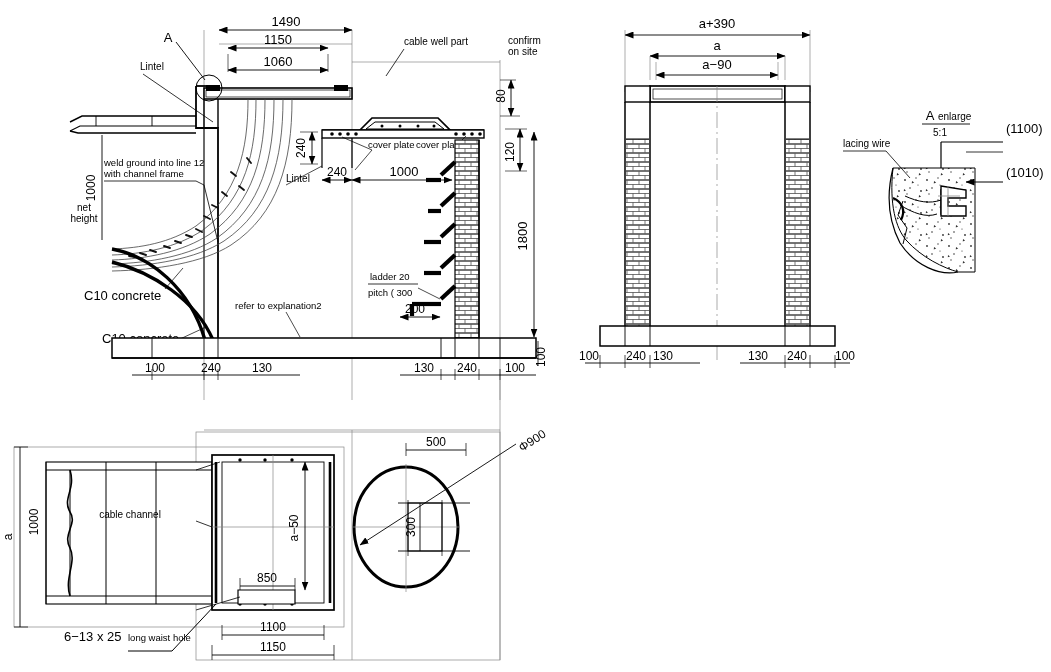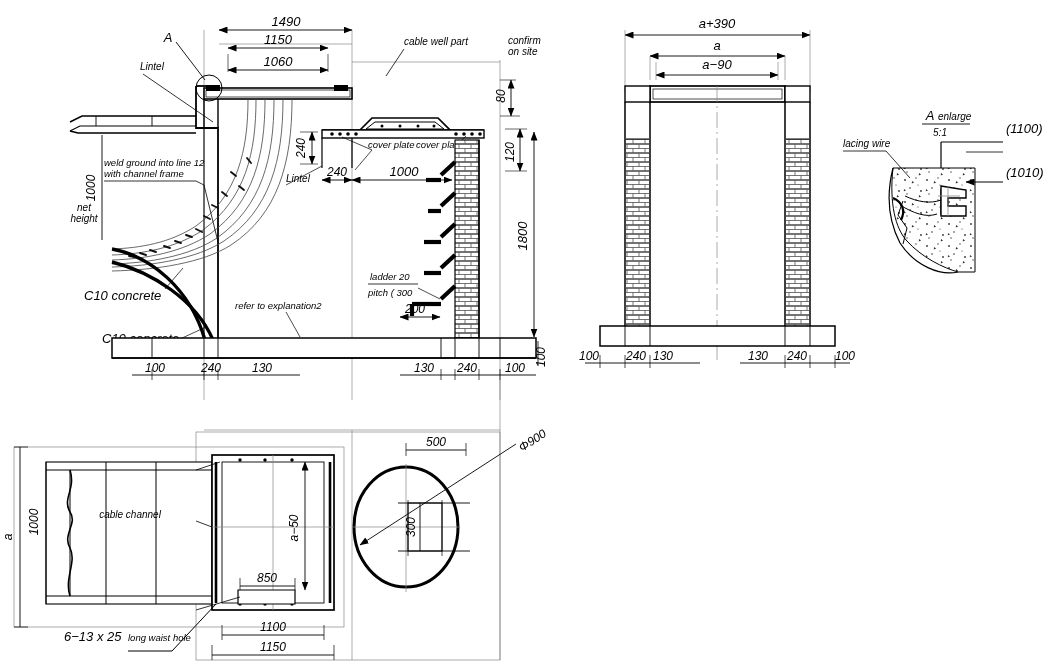--- a/index.html
+++ b/index.html
@@ -1,17 +1,17 @@
 <!DOCTYPE html>
 <html><head>
 <meta charset="utf-8">
 <style>
   html,body{margin:0;padding:0;background:#ffffff;}
   body{width:1051px;height:672px;overflow:hidden;font-family:"Liberation Sans",sans-serif;}
-  #sheet{position:relative;width:1051px;height:604px;background:#fff;font-style:italic;}
+  #sheet{position:relative;width:1051px;height:604px;background:#fff;}
   svg{display:block;}
   .lbl{font-family:"Liberation Sans",sans-serif;fill:#000;font-size:10px;}
   .dim{font-family:"Liberation Sans",sans-serif;fill:#000;font-size:12px;}
   .dimL{font-family:"Liberation Sans",sans-serif;fill:#000;font-size:13px;}
   .note{font-family:"Liberation Sans",sans-serif;fill:#000;font-size:9.5px;}
   .big{font-family:"Liberation Sans",sans-serif;fill:#000;font-size:13px;}
 </style>
 </head>
 <body>
 

